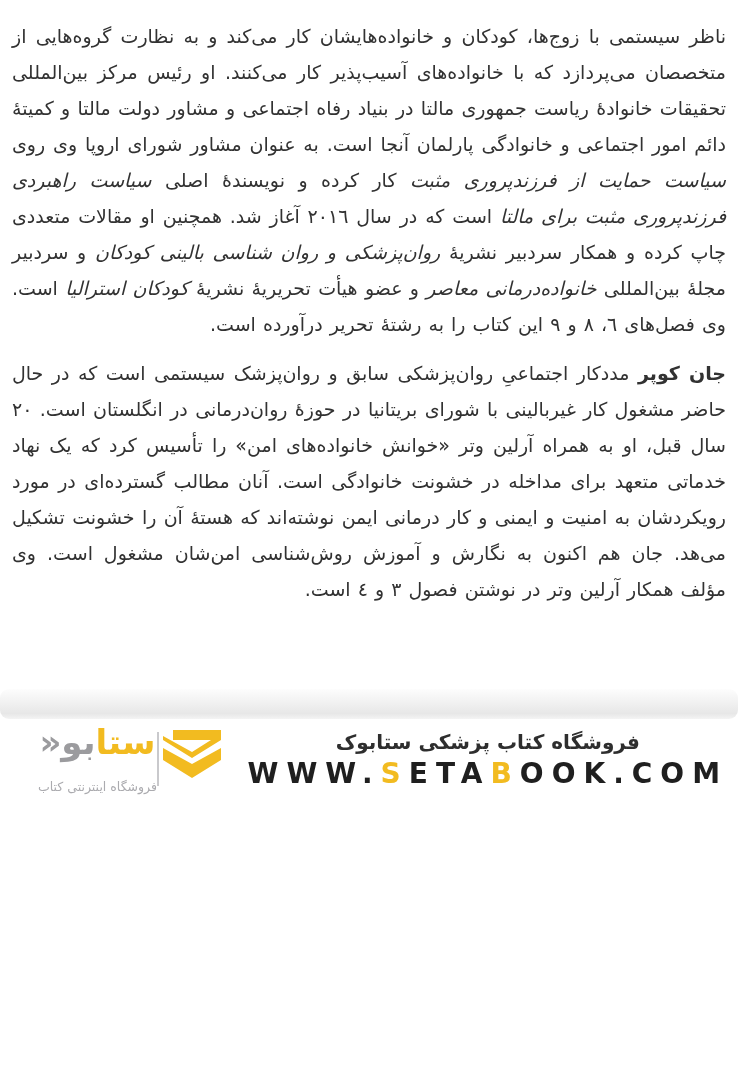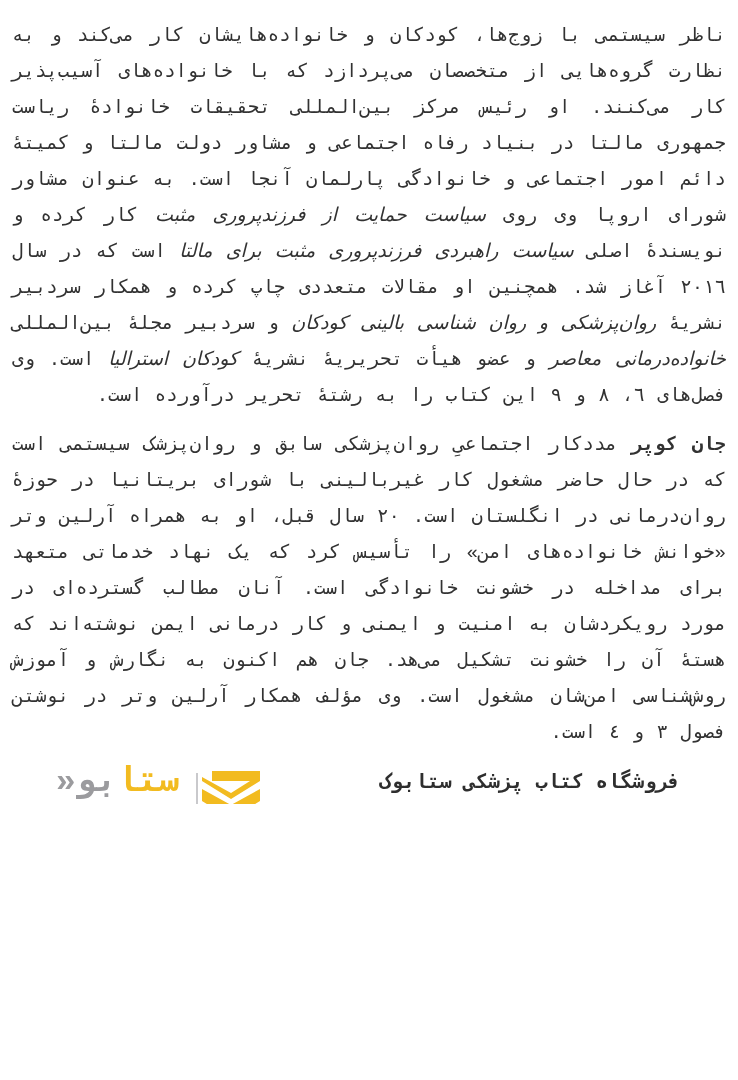--- a/index.html
+++ b/index.html
@@ -10,21 +10,20 @@
   }
   .page {
     position: relative;
     width: 738px;
     height: 804px;
     background: #ffffff;
     overflow: hidden;
     display: flex;
     flex-direction: column;
     box-sizing: border-box;
-    font-family: Liberation Mono, monospace;
   }
   
   .text-block {
     direction: rtl;
     unicode-bidi: embed;
     text-align: justify;
     padding: 18px 12px 0 12px;
     font-size: 19px;
     line-height: 36px;
     color: #323232;

